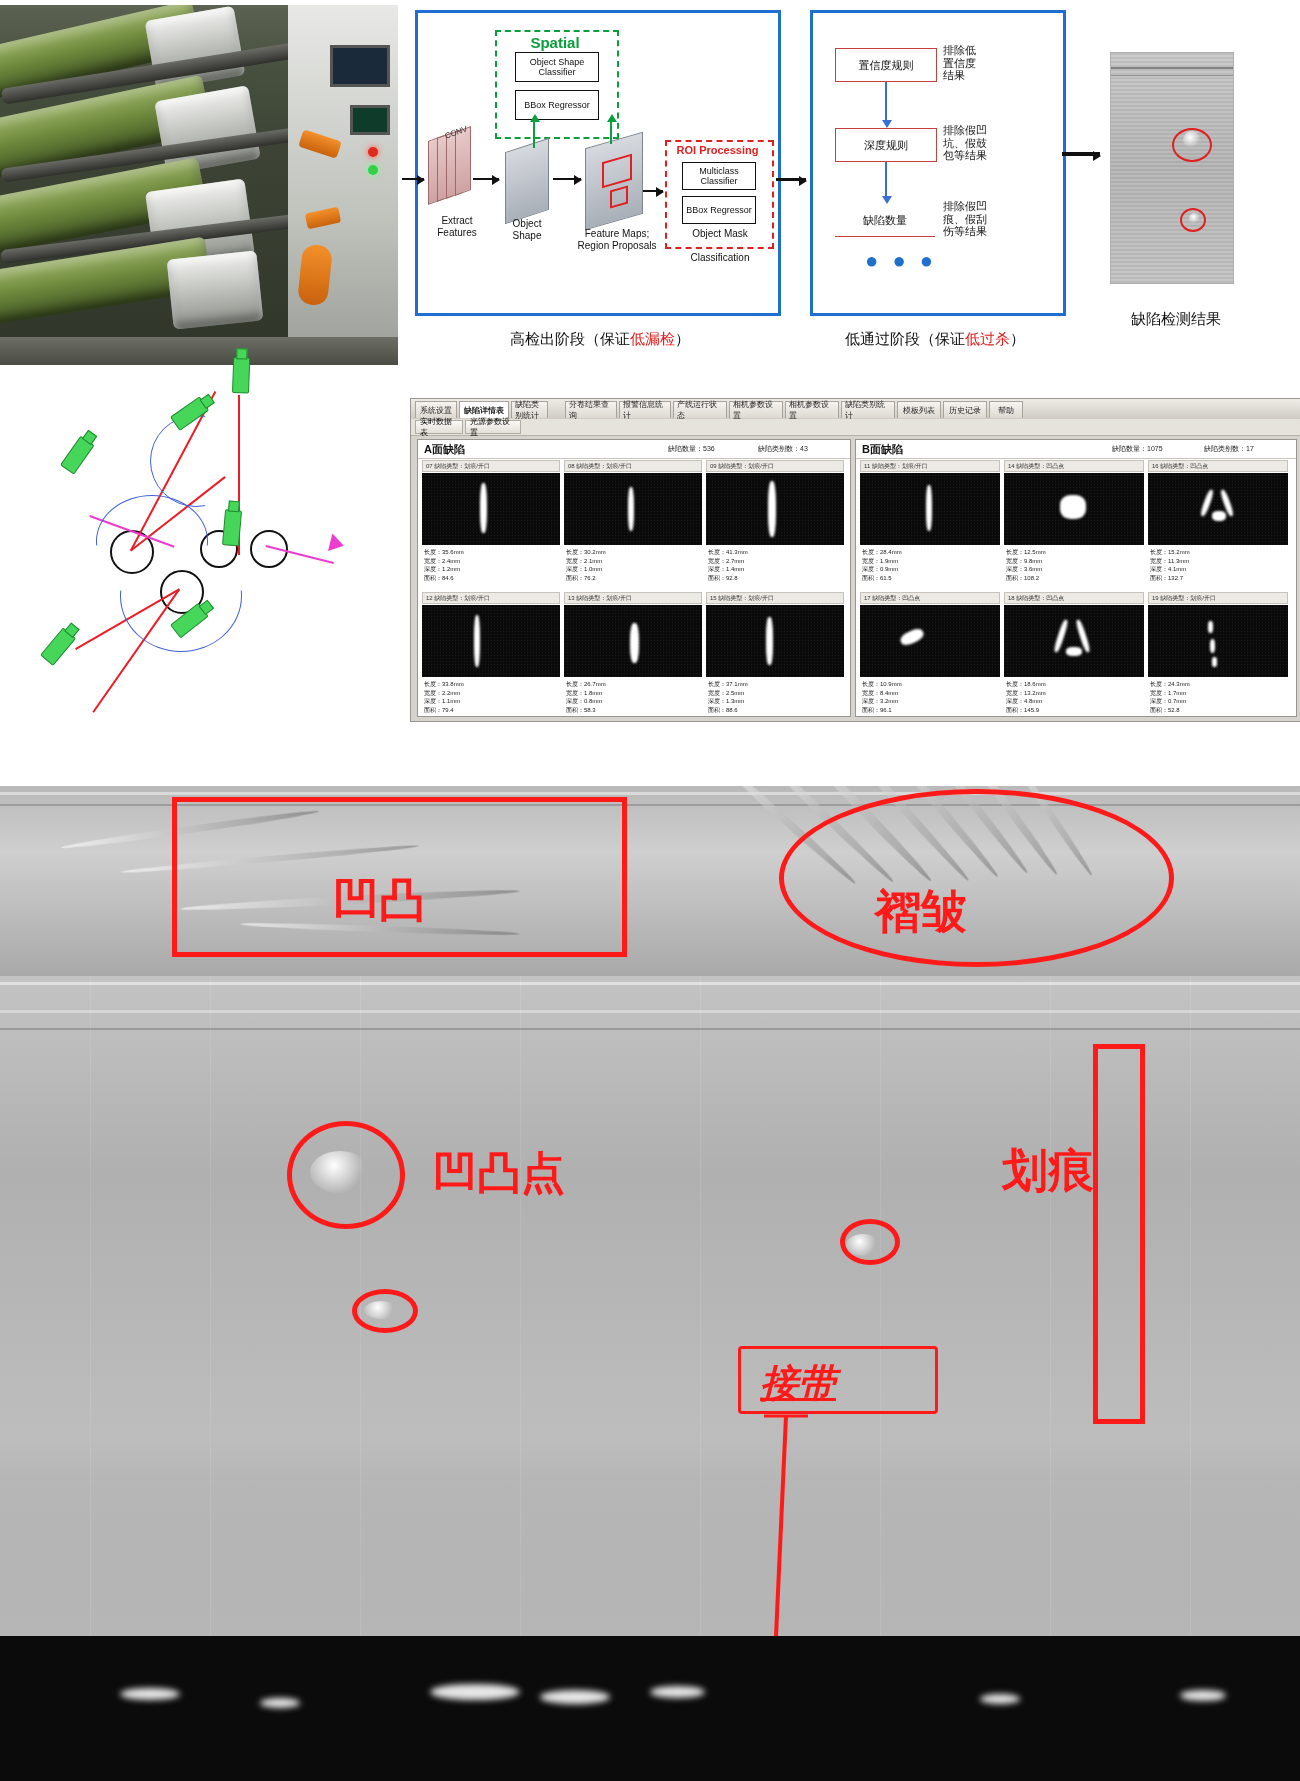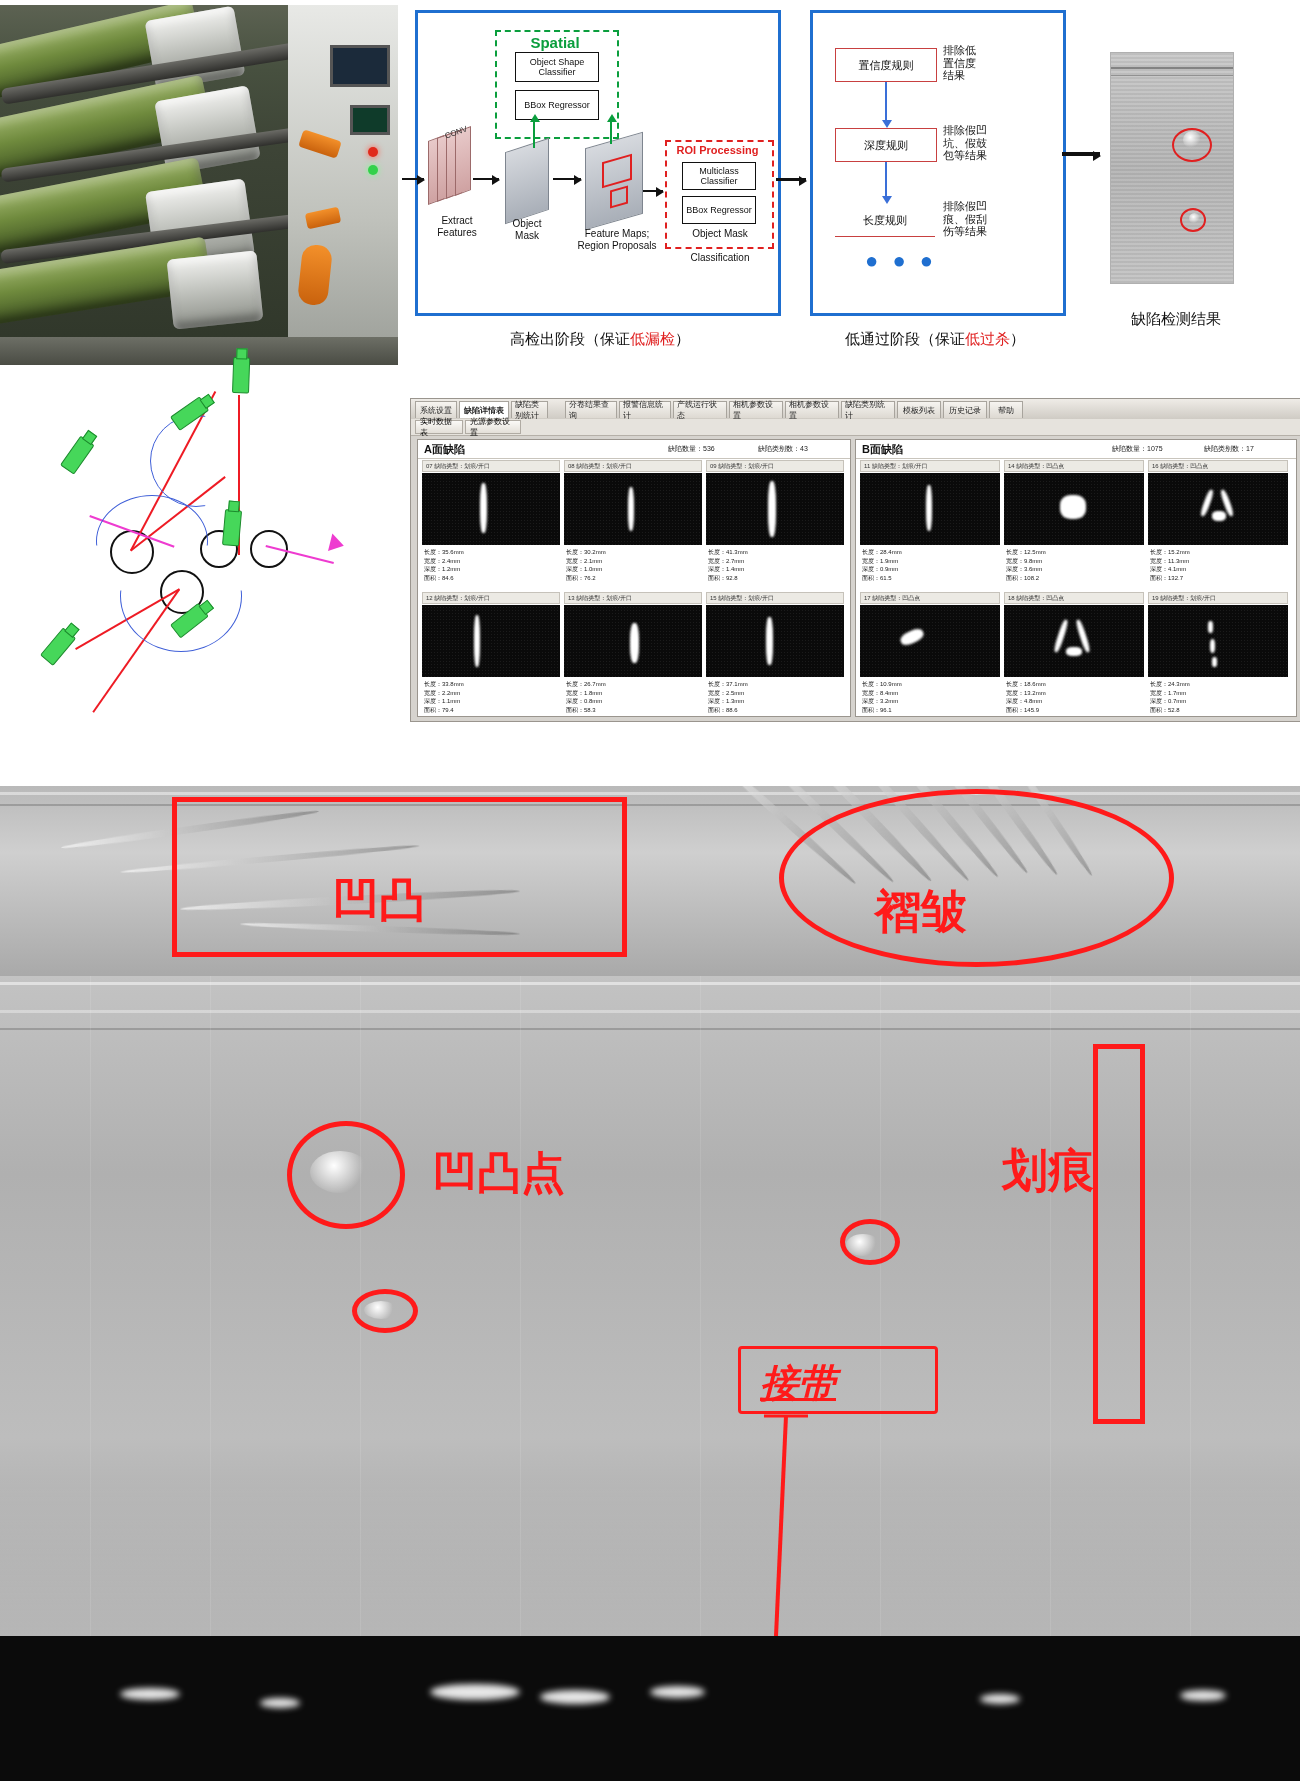--- a/index.html
+++ b/index.html
@@ -157,21 +157,21 @@
       <i style="left:9px;top:5px;"></i>
       <i style="left:18px;top:2px;"></i>
       <i style="left:27px;top:-1px;"></i>
   </div>
   <div class="lbl" style="left:26px;top:128px;width:40px;font-size:8px;color:#333;transform:rotate(-20deg);">CONV</div>
   <div class="lbl" style="left:12px;top:215px;width:70px;">Extract</div>
   <div class="lbl" style="left:12px;top:227px;width:70px;">Features</div>
 
   <div class="fmap" style="left:95px;top:145px;width:42px;height:70px;transform:skewY(-18deg);"></div>
   <div class="lbl" style="left:92px;top:218px;width:50px;">Object</div>
-  <div class="lbl" style="left:92px;top:230px;width:50px;">Mask</div>
+  <div class="lbl" style="left:92px;top:230px;width:50px;">Shape</div>
 
   <div class="fmap" style="left:175px;top:140px;width:56px;height:80px;transform:skewY(-16deg);"></div>
   <div style="position:absolute;left:192px;top:158px;width:26px;height:22px;border:2px solid #e02020;transform:skewY(-16deg);"></div>
   <div style="position:absolute;left:200px;top:188px;width:14px;height:14px;border:2px solid #e02020;transform:skewY(-16deg);"></div>
   <div class="lbl" style="left:162px;top:228px;width:90px;">Feature Maps;</div>
   <div class="lbl" style="left:162px;top:240px;width:90px;">Region Proposals</div>
 
   <div class="arrow-r" style="left:-8px;top:178px;width:22px;"></div>
   <div class="arrow-r" style="left:63px;top:178px;width:26px;"></div>
   <div class="arrow-r" style="left:143px;top:178px;width:28px;"></div>
@@ -190,21 +190,21 @@
 结果</div>
 
   <div class="rbox" style="left:425px;top:128px;width:100px;height:32px;">
     <span>深度规则</span>
   </div>
   <div class="lbl" style="left:533px;top:124px;width:78px;text-align:left;font-size:11px;white-space:pre-line;">排除假凹
 坑、假鼓
 包等结果</div>
 
   <div class="rbox" style="left:425px;top:204px;width:100px;height:32px;border-top:none;border-left:none;border-right:none;border-bottom:1.5px solid #c84040;">
-    <span>长度规则</span>
+    <span>缺陷数量</span>
   </div>
   <div class="lbl" style="left:533px;top:200px;width:78px;text-align:left;font-size:11px;white-space:pre-line;">排除假凹
 痕、假刮
 伤等结果</div>
 
   <div class="arrow-dn" style="left:475px;top:82px;height:38px;"></div>
   <div class="arrow-dn" style="left:475px;top:162px;height:34px;"></div>
   <div class="dots" style="left:455px;top:248px;">● ● ●</div>
 
   <div class="arrow-r" style="left:652px;top:152px;width:38px;border-top-width:4px;"></div>

